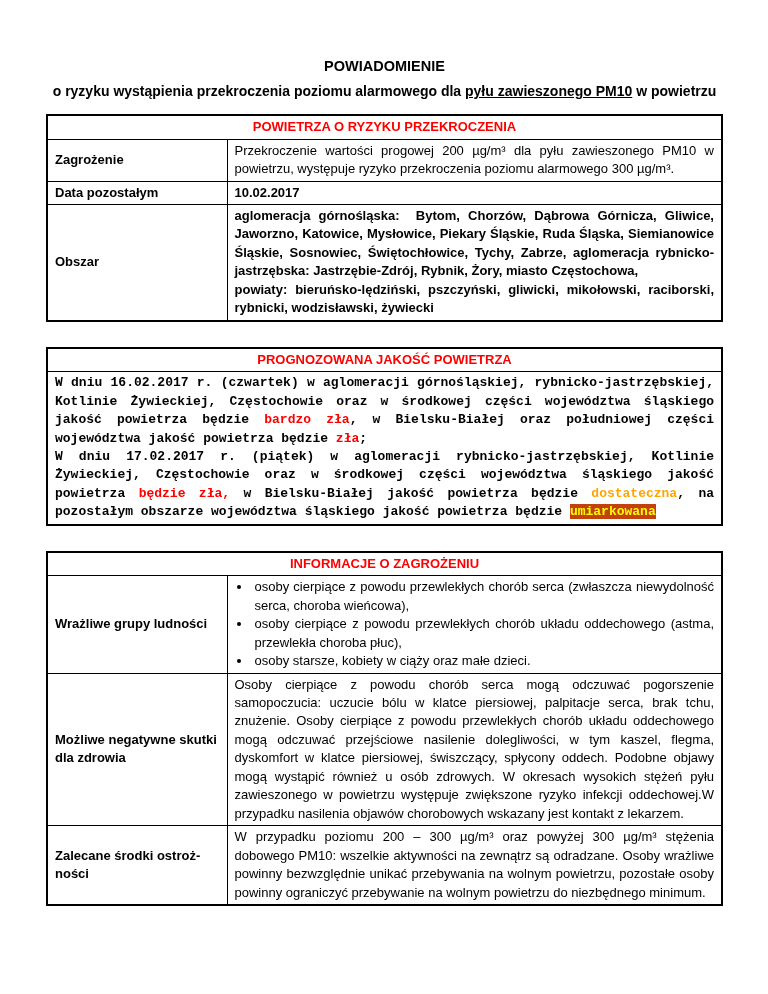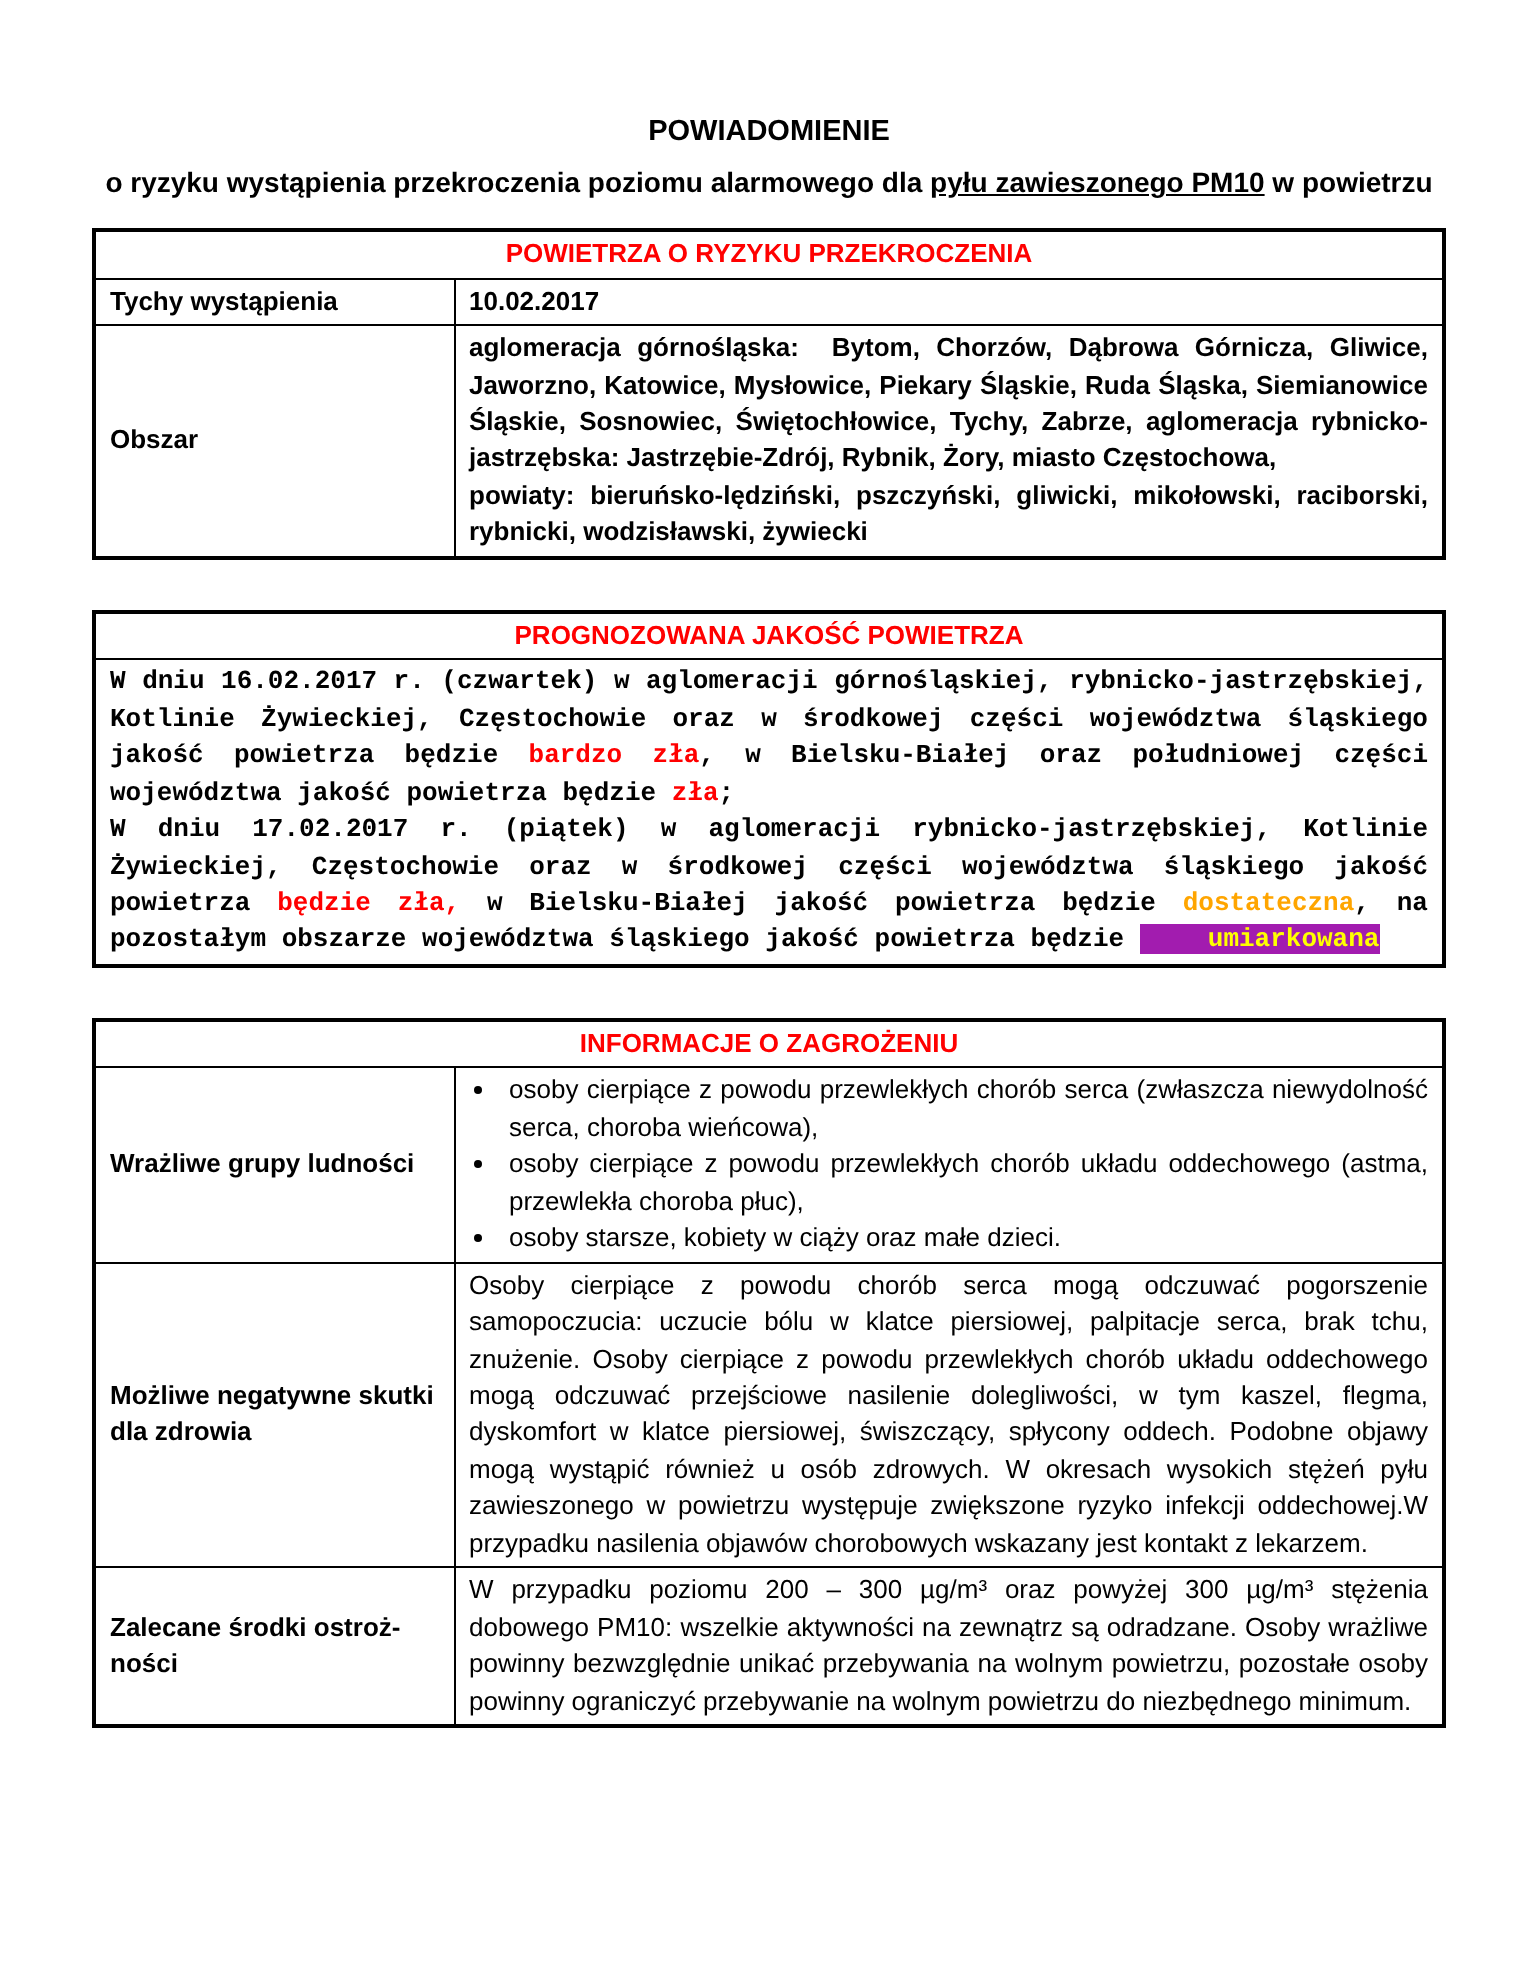--- a/index.html
+++ b/index.html
@@ -59,21 +59,21 @@
   td.value.bold-value { font-weight: bold; }
   td.value.prewrap { white-space: pre-wrap; margin-top: 40px; }
   td.forecast-body {
     font-weight: bold;
     text-align: justify;
     padding: 4px 7px 6px 7px;
     font-family: Liberation Mono, monospace;
   }
   .run-red { color: #FF0000; }
   .run-orange { color: #FFA500; }
-  .run-yellow-highlight { color: #FFFF00; background: #a21caf; padding-left: 34px; }
+  .run-yellow-highlight { color: #FFFF00; background: #c2410c; }
   ul.bullets {
     margin: 0;
     padding-left: 17px;
   }
   ul.bullets li {
     text-align: justify;
     padding-left: 3px;
   }
 </style>
 </head>
@@ -87,21 +87,25 @@
   <table class="doc-table">
     <colgroup>
         <col class="label-col">
         <col>
       </colgroup>
     <tbody>
         <tr>
       <td class="thead" colspan="2">POWIETRZA O RYZYKU PRZEKROCZENIA</td>
     </tr>
     <tr>
-      <td class="label">Tychy wystąpienia</td>
+      <td class="label">Zagrożenie</td>
+      <td class="value">Przekroczenie wartości progowej 200 µg/m³ dla pyłu zawieszonego PM10 w powietrzu, występuje ryzyko przekroczenia poziomu alarmowego 300 µg/m³.</td>
+    </tr>
+    <tr>
+      <td class="label">Data pozostałym</td>
       <td class="value bold-value">10.02.2017</td>
     </tr>
     <tr>
       <td class="label">Obszar</td>
       <td class="value bold-value prewrap">aglomeracja górnośląska:  Bytom, Chorzów, Dąbrowa Górnicza, Gliwice, Jaworzno, Katowice, Mysłowice, Piekary Śląskie, Ruda Śląska, Siemianowice Śląskie, Sosnowiec, Świętochłowice, Tychy, Zabrze, aglomeracja rybnicko-jastrzębska: Jastrzębie-Zdrój, Rybnik, Żory, miasto Częstochowa,
 powiaty: bieruńsko-lędziński, pszczyński, gliwicki, mikołowski, raciborski, rybnicki, wodzisławski, żywiecki</td>
     </tr>
   </tbody>
     </table>
 

